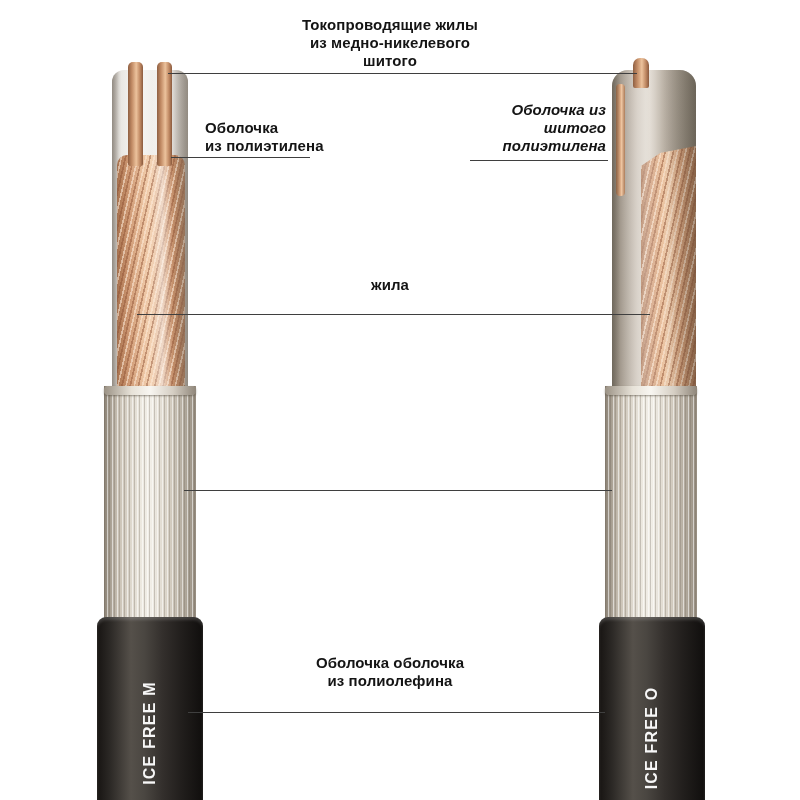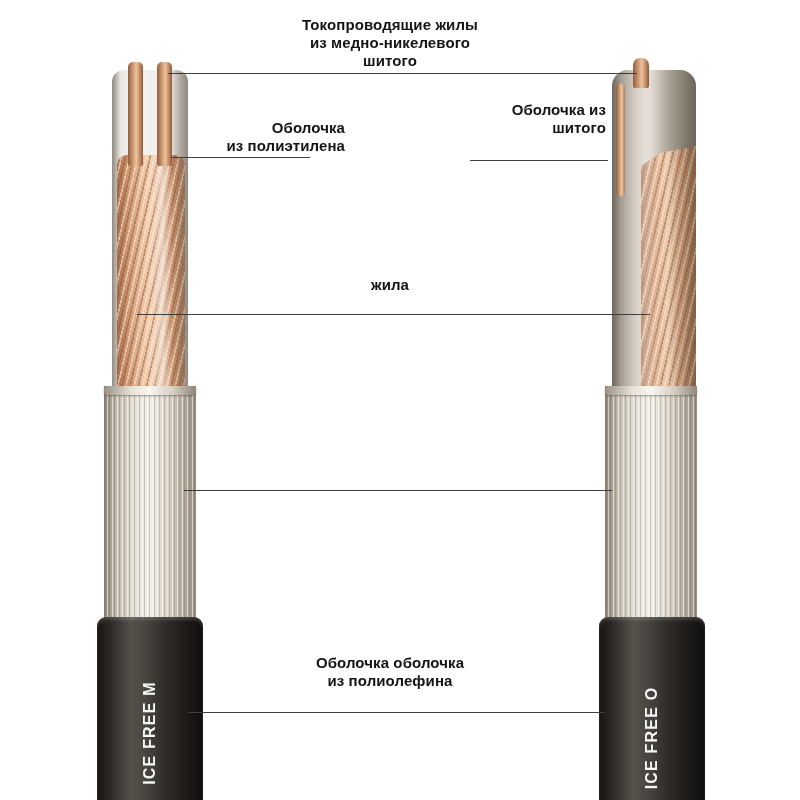--- a/index.html
+++ b/index.html
@@ -4,21 +4,21 @@
 <style>
   html,body{margin:0;padding:0;background:#fff;}
   .stage{position:relative;width:800px;height:800px;background:#ffffff;overflow:hidden;
          font-family:"Liberation Sans",sans-serif;}
 
   
   .lbl{position:absolute;z-index:6;font-weight:bold;font-size:15px;line-height:18px;
        color:#141414;letter-spacing:0.1px;}
   .lbl div{white-space:nowrap;}
   .lbl-center{text-align:center;}
-  .lbl-left{text-align:right;}
+  .lbl-left{text-align:left;}
   .lbl-right{text-align:right;}
 
   
   .line{position:absolute;z-index:5;height:1px;background:#3f3f3f;}
 
   
   .conductor{position:absolute;z-index:3;border-radius:5px 5px 2px 2px;
      background:linear-gradient(90deg,#8e5f42 0%,#c08963 25%,#ecc29c 55%,#c08963 80%,#8a5a3e 100%);}
   .strands{position:absolute;z-index:2;
      background:
@@ -116,23 +116,24 @@
     <div>Токопроводящие жилы</div>
     <div>из медно-никелевого</div>
     <div>шитого</div>
   </div>
 
   <div class="lbl lbl-left" style="left:205px;top:119px;width:140px;">
     <div>Оболочка</div>
     <div>из полиэтилена</div>
   </div>
 
-  <div class="lbl lbl-right" style="left:455px;top:101px;width:151px;">
+  <div class="lbl lbl-right" style="left:455px;top:101px;width:151px;font-style:italic;">
     <div>Оболочка из</div>
     <div>шитого</div>
+    <div>полиэтилена</div>
   </div>
 
   <div class="lbl lbl-center" style="left:290px;top:276px;width:200px;">
     <div>жила</div>
   </div>
 
 
   <div class="lbl lbl-center" style="left:290px;top:654px;width:200px;">
     <div>Оболочка оболочка</div>
     <div>из полиолефина</div>

